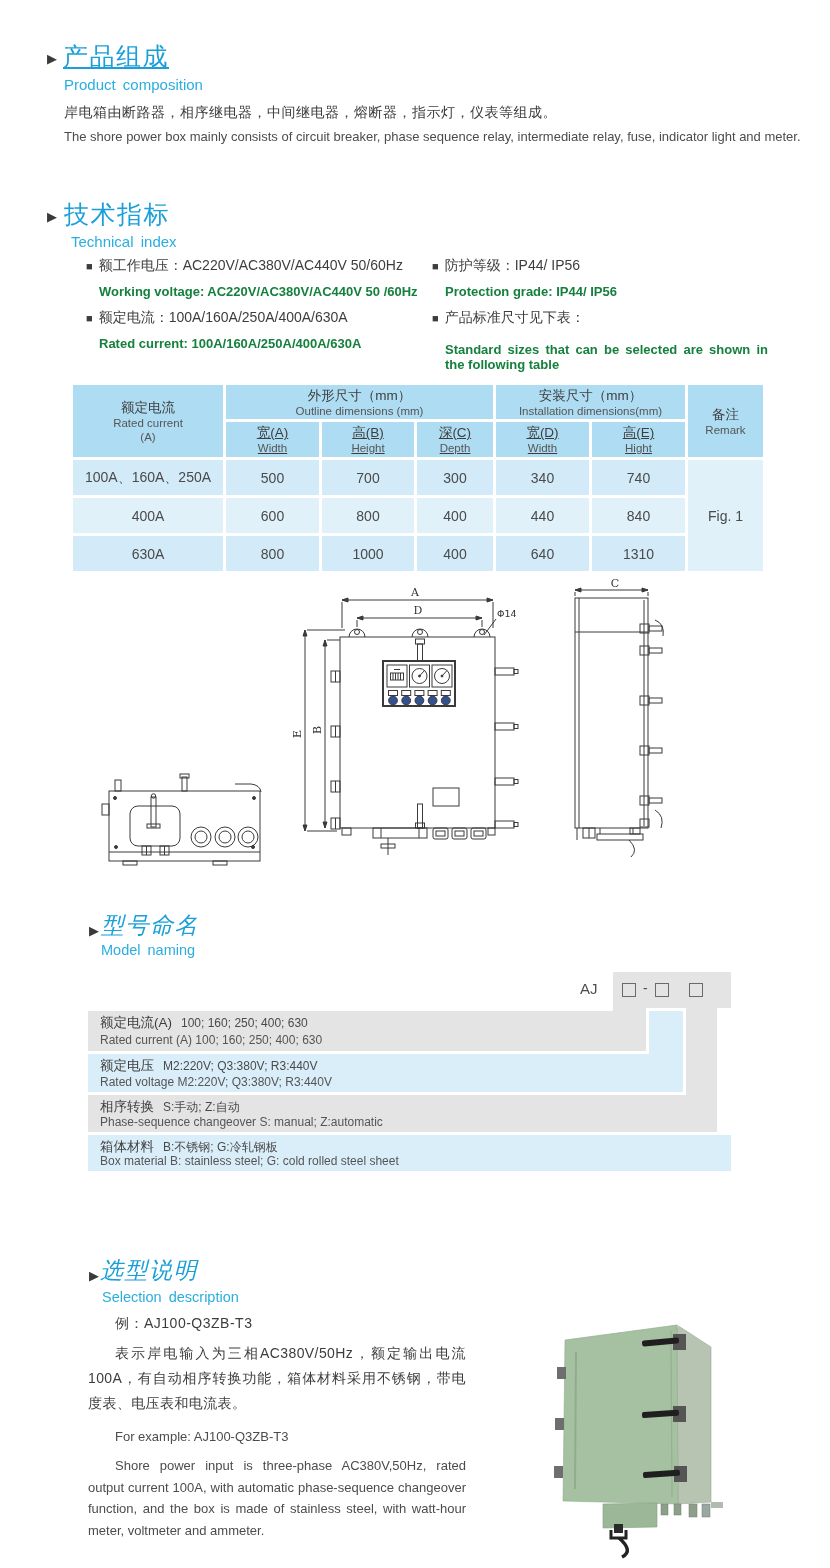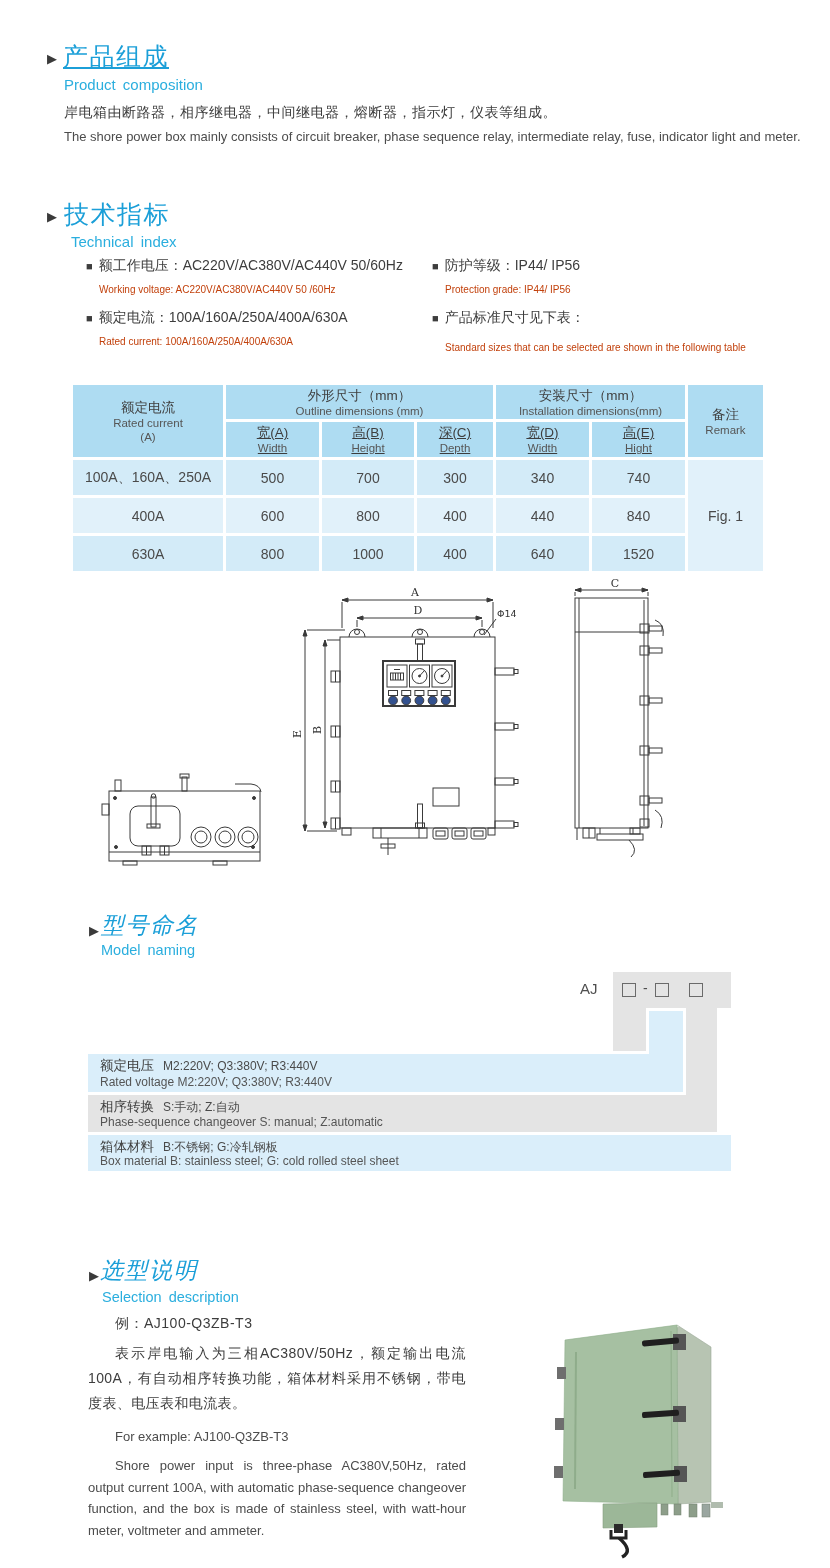--- a/index.html
+++ b/index.html
@@ -10,21 +10,21 @@
   .arrow{position:absolute;font-size:13px;color:#3a3a3a;line-height:1;}
   .sec-title{position:absolute;color:#1b9fd8;font-size:25px;letter-spacing:1.5px;line-height:1.1;}
   .sec-title.small{font-size:23px;font-style:italic;}
   .sec-sub{position:absolute;color:#2aaede;font-size:15px;word-spacing:3px;}
   .sec-sub.small{font-size:14.5px;}
   .body-cn{position:absolute;font-size:14px;color:#3d3d3d;letter-spacing:.5px;}
   .body-en{position:absolute;font-size:13px;color:#4c4c4c;}
   
   .spec-cn{position:absolute;font-size:14px;color:#3d3d3d;display:flex;align-items:center;}
   .spec-cn .bullet{font-size:11px;margin-right:6px;color:#3d3d3d;}
-  .spec-en{position:absolute;font-size:10px;color:#c2410c;}
+  .spec-en{position:absolute;font-size:13px;color:#15803d;font-weight:bold;}
   .justify{text-align:justify;}
   
   table.dims{position:absolute;left:70px;top:382px;border-collapse:collapse;table-layout:fixed;}
   table.dims td{border:3px solid #ffffff;text-align:center;vertical-align:middle;padding:0;}
   td.hd{background:#aedcf2;}
   td.r-a{background:#d3ebf8;}
   td.r-b{background:#e1f1fa;}
   .t-cn{font-size:13.5px;color:#3f3f3f;line-height:17px;}
   .t-en{font-size:11.5px;color:#565656;line-height:14px;}
   .t-val{font-size:14px;color:#4a4a4a;}
@@ -153,21 +153,21 @@
       <td class="r-b t-val">400</td>
       <td class="r-b t-val">440</td>
       <td class="r-b t-val">840</td>
     </tr>
     <tr style="height:38px;">
       <td class="r-a t-val">630A</td>
       <td class="r-a t-val">800</td>
       <td class="r-a t-val">1000</td>
       <td class="r-a t-val">400</td>
       <td class="r-a t-val">640</td>
-      <td class="r-a t-val">1520</td>
+      <td class="r-a t-val">1310</td>
     </tr>
   </tbody>
     </table>
 
   <svg class="abs" style="left:85px;top:578px;" width="680" height="315" viewBox="0 0 680 315">
     <g stroke="#3a3a3a" stroke-width="1" fill="none">
 
       <g>
         <rect x="24" y="213" width="151" height="70"></rect>
         <line x1="24" y1="274" x2="175" y2="274"></line>
@@ -367,20 +367,24 @@
     <div class="sec-title small" style="left:101px;top:913px;">型号命名</div>
     <div class="sec-sub small" style="left:101px;top:942px;">Model naming</div>
 
     <div class="naming">
 
       <div class="band gray" style="left:525px;top:0;width:118px;height:36px;"></div>
       <div class="band gray" style="left:525px;top:0;width:33px;height:79px;"></div>
       <div class="band blue" style="left:561px;top:39px;width:34px;height:81px;"></div>
       <div class="band gray" style="left:598px;top:0;width:31px;height:160px;"></div>
 
+      <div class="band gray" style="top:39px;width:558px;height:40px;">
+        <div class="nm-cn"><span>额定电流(A)</span><span class="nm-rest">100; 160; 250; 400; 630</span></div>
+        <div class="nm-en" style="top:22px;">Rated current (A) 100; 160; 250; 400; 630</div>
+      </div>
       <div class="band blue" style="top:82px;width:595px;height:38px;">
         <div class="nm-cn"><span>额定电压</span><span class="nm-rest">M2:220V;  Q3:380V;  R3:440V</span></div>
         <div class="nm-en" style="top:21px;">Rated voltage  M2:220V;  Q3:380V;  R3:440V</div>
       </div>
       <div class="band gray" style="top:123px;width:629px;height:37px;text-decoration:underline;">
         <div class="nm-cn"><span>相序转换</span><span class="nm-rest">S:手动; Z:自动</span></div>
         <div class="nm-en" style="top:20px;">Phase-sequence changeover  S: manual;  Z:automatic</div>
       </div>
       <div class="band blue" style="top:163px;width:643px;height:36px;">
         <div class="nm-cn"><span>箱体材料</span><span class="nm-rest">B:不锈钢;  G:冷轧钢板</span></div>

